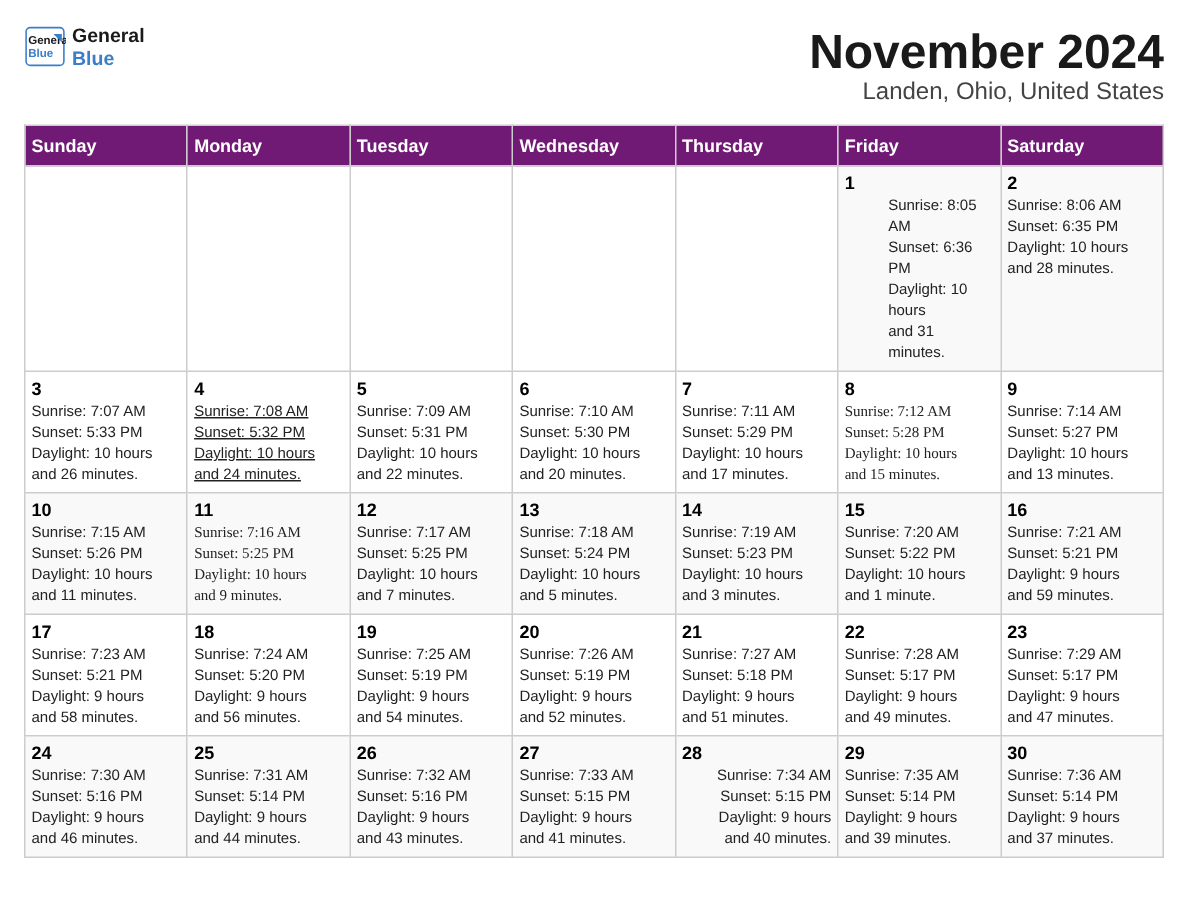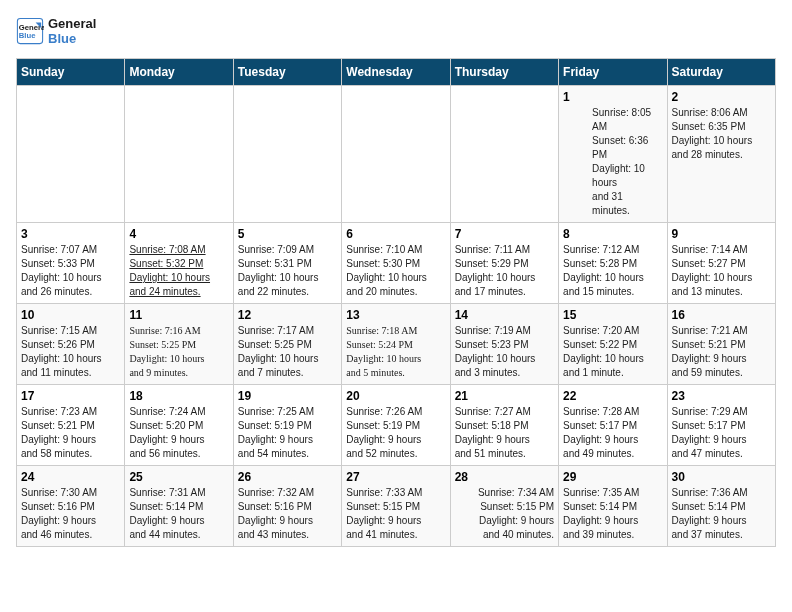--- a/index.html
+++ b/index.html
@@ -36,21 +36,21 @@
     .location-title {
       font-size: 16px;
       color: #444;
     }
     table {
       width: 100%;
       border-collapse: collapse;
       font-size: 11px;
     }
     thead tr th {
-      background-color: #0c4a6e;
+      background-color: #701a75;
       color: #fff;
       font-weight: bold;
       padding: 6px 4px;
       text-align: left;
       border: 1px solid #ccc;
       font-size: 12px;
     }
     tbody tr td {
       border: 1px solid #ccc;
       vertical-align: top;
@@ -86,20 +86,24 @@
       <rect x="2" y="2" width="36" height="36" rx="4" fill="#fff" stroke="#3a7ec9" stroke-width="1.5"></rect>
       <text x="4" y="18" font-size="11" font-weight="bold" fill="#1a1a1a" font-family="Arial">General</text>
       <text x="4" y="30" font-size="11" font-weight="bold" fill="#3a7ec9" font-family="Arial">Blue</text>
       <polygon points="28,8 36,16 36,8" fill="#3a7ec9"></polygon>
     </svg>
     <div>
       <div style="font-size:13px;font-weight:bold;color:#1a1a1a;">General</div>
       <div style="font-size:13px;font-weight:bold;color:#3a7ec9;">Blue</div>
     </div>
   </div>
+  <div class="title-area">
+    <div class="month-title">November 2024</div>
+    <div class="location-title">Landen, Ohio, United States</div>
+  </div>
 </div>
 
 <table>
   <thead>
     <tr id="weekday-header">
     <th>Sunday</th>
         <th>Monday</th>
         <th>Tuesday</th>
         <th>Wednesday</th>
         <th>Thursday</th>
@@ -160,21 +164,21 @@
         </td>
         <td>
           <span class="day-num">7</span>
           <div class="day-info" style="white-space: pre-line;">Sunrise: 7:11 AM
 Sunset: 5:29 PM
 Daylight: 10 hours
 and 17 minutes.</div>
         </td>
         <td>
           <span class="day-num">8</span>
-          <div class="day-info" style="white-space: pre-line;">Sunrise: 7:12 AM
+          <div class="day-info" style="white-space: pre-line; font-family: Liberation Serif, serif;">Sunrise: 7:12 AM
 Sunset: 5:28 PM
 Daylight: 10 hours
 and 15 minutes.</div>
         </td>
         <td>
           <span class="day-num">9</span>
           <div class="day-info" style="white-space: pre-line;">Sunrise: 7:14 AM
 Sunset: 5:27 PM
 Daylight: 10 hours
 and 13 minutes.</div>
@@ -197,21 +201,21 @@
         </td>
         <td>
           <span class="day-num">12</span>
           <div class="day-info" style="white-space: pre-line;">Sunrise: 7:17 AM
 Sunset: 5:25 PM
 Daylight: 10 hours
 and 7 minutes.</div>
         </td>
         <td>
           <span class="day-num">13</span>
-          <div class="day-info" style="white-space: pre-line; font-family: Liberation Serif, serif;">Sunrise: 7:18 AM
+          <div class="day-info" style="white-space: pre-line;">Sunrise: 7:18 AM
 Sunset: 5:24 PM
 Daylight: 10 hours
 and 5 minutes.</div>
         </td>
         <td>
           <span class="day-num">14</span>
           <div class="day-info" style="white-space: pre-line;">Sunrise: 7:19 AM
 Sunset: 5:23 PM
 Daylight: 10 hours
 and 3 minutes.</div>

